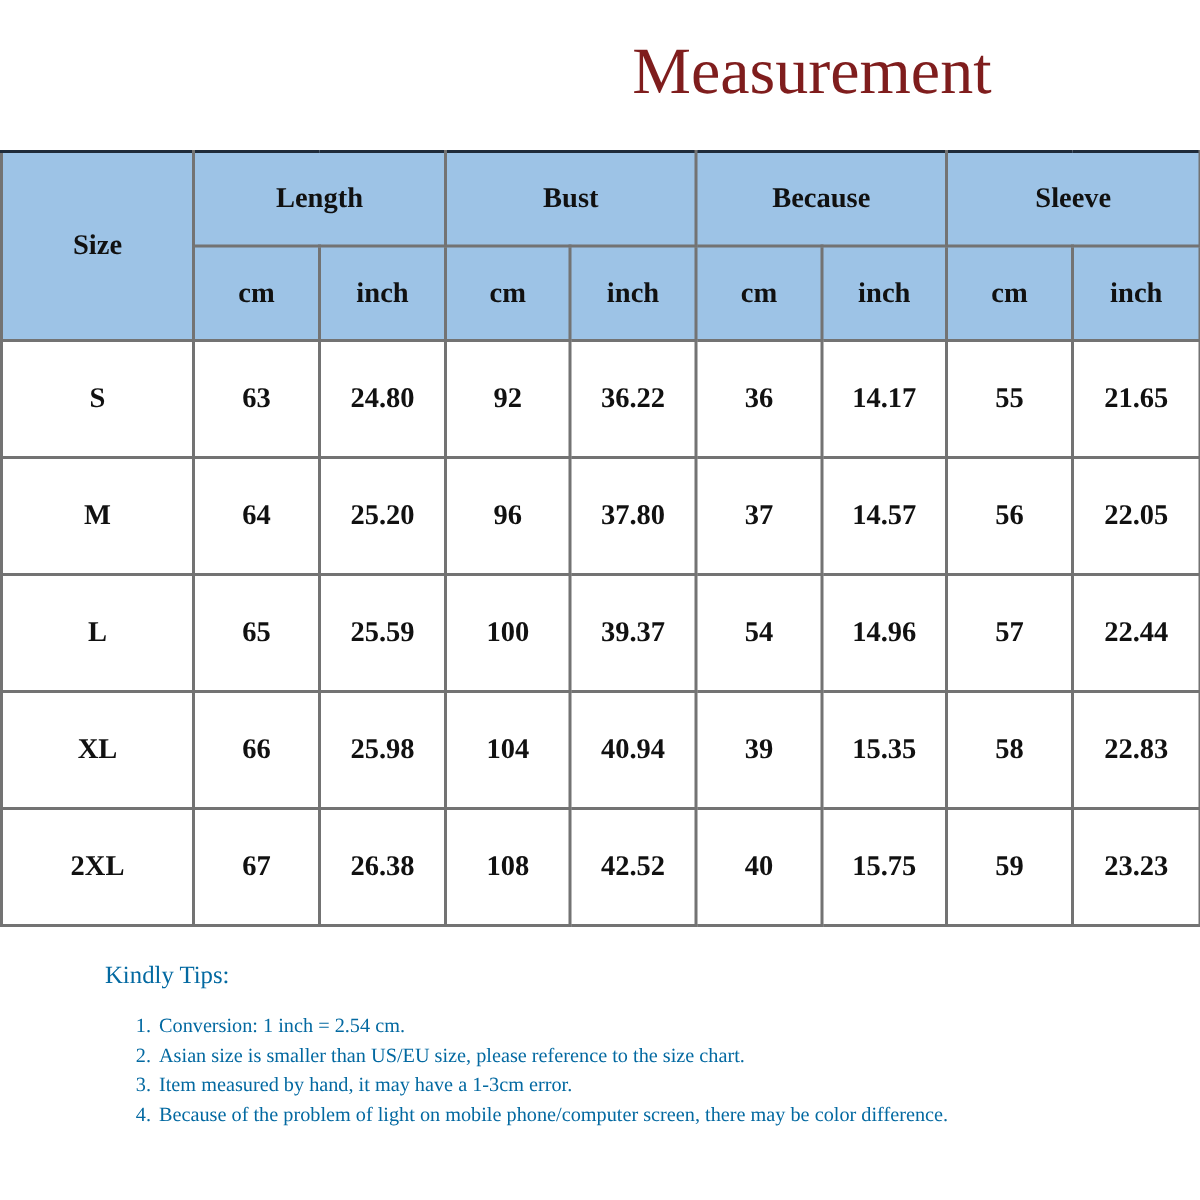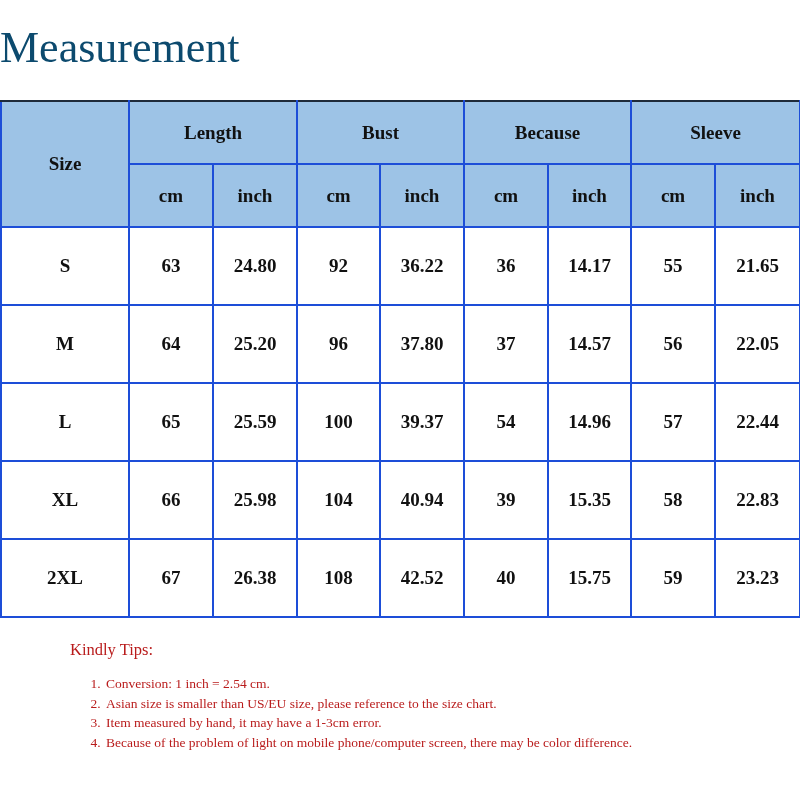--- a/index.html
+++ b/index.html
@@ -1,25 +1,25 @@
 <!DOCTYPE html>
 <html><head>
 <meta charset="utf-8">
 <style>
   html, body { margin: 0; padding: 0; background: #ffffff; }
   body { width: 800px; height: 800px; position: relative; overflow: hidden; font-family: "Liberation Serif", "DejaVu Serif", serif; color: #111; }
-  .title { position: absolute; top: 22px; left: 0; width: 661px; text-align: left; font-size: 44px; font-weight: normal; color: #0c4a6e; }
+  .title { position: absolute; top: 22px; left: 0; width: 661px; text-align: right; font-size: 44px; font-weight: normal; color: #7f1d1d; }
   table.size-table { position: absolute; top: 100px; left: 0; width: 799px; border-collapse: collapse; table-layout: fixed; }
-  table.size-table td, table.size-table th { border: 2px solid #1d4ed8; text-align: center; vertical-align: middle; font-weight: bold; font-size: 19px; padding: 0; }
+  table.size-table td, table.size-table th { border: 2px solid #737373; text-align: center; vertical-align: middle; font-weight: bold; font-size: 19px; padding: 0; }
   table.size-table th { background: #9dc3e6; margin-left: 27px; }
   tr.h1 th { height: 61px; }
   tr.h2 th { height: 61px; }
   tr.data td { height: 76px; background: #fff; }
   table.size-table tr:first-child th { border-top: 2px solid #1f2b3a; }
-  .tips { position: absolute; top: 640px; left: 70px; width: 650px; font-size: 15px; color: #b91c1c; }
+  .tips { position: absolute; top: 640px; left: 70px; width: 650px; font-size: 15px; color: #0369a1; }
   .tips .tips-title { font-size: 16.5px; margin-bottom: 14px; }
   .tips ol { margin: 10px; padding-left: 24px; font-size: 13.5px; line-height: 19.5px; }
   .tips ol li { padding-left: 2px; }
 </style>
 </head>
 <body>
 
 <div class="title">Measurement</div>
 
 <table class="size-table">

